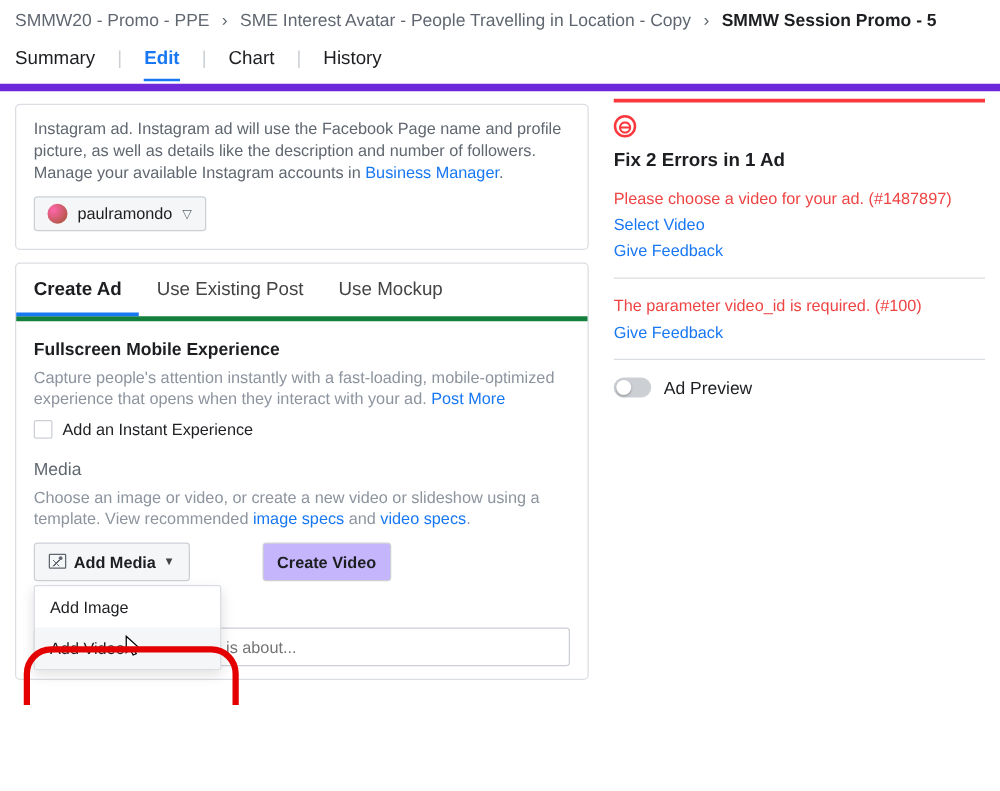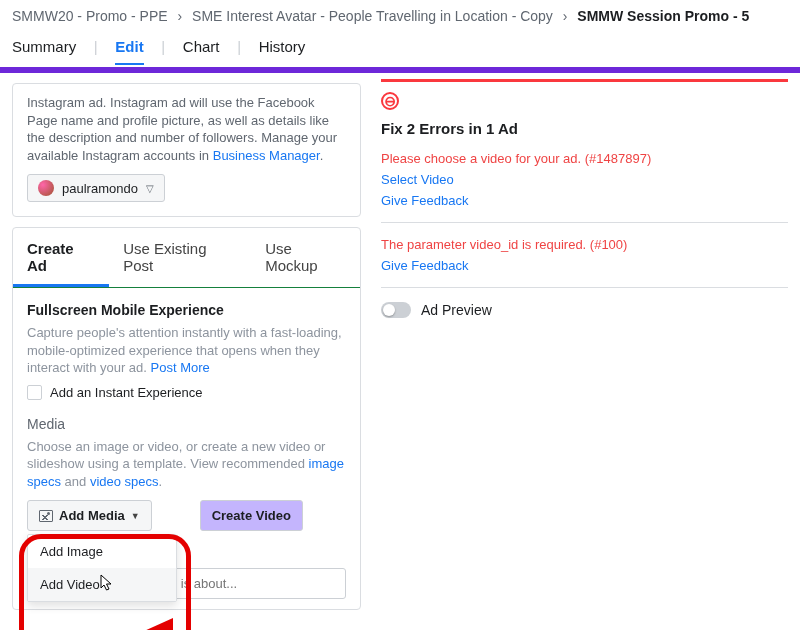--- a/index.html
+++ b/index.html
@@ -6,41 +6,41 @@
   body { font-family: Helvetica, Arial, sans-serif; font-size: 13px; color: #1c1e21; background: #fff; width: 800px; }
   a { color: #1877f2; text-decoration: none; }
   .breadcrumb { padding: 8px 12px 4px; font-size: 14px; color: #606770; }
   .breadcrumb .sep { margin: 0 6px; color: #606770; font-size: 14px; }
   .breadcrumb .current { color: #1c1e21; font-weight: 700; }
   .subtabs { padding: 10px 12px 12px; border-bottom: 6px solid #6d28d9; }
   .subtabs span { margin-right: 14px; color: #1c1e21; font-size: 15px; }
   .subtabs .divider { color: #ccd0d5; margin-right: 14px; }
   .subtabs .active { color: #1877f2; font-weight: 600; border-bottom: 2px solid #1877f2; padding-bottom: 8px; }
   .cols { display: flex; gap: 20px; padding: 0 12px 20px; }
-  .left { width: 349px; flex-shrink: 0; }
+  .left { width: 459px; flex-shrink: 0; }
   .right { flex: 1; padding-top: 6px; }
   .card { border: 1px solid #dadde1; border-radius: 4px; background: #fff; margin-top: 10px; }
   .card-inner { padding: 10px 14px 14px; }
   .snippet { color: #606770; font-size: 13px; line-height: 1.35; }
   .snippet a { color: #1877f2; }
   .account-chip { display: inline-flex; align-items: center; gap: 8px; background: #f5f6f7; border: 1px solid #ccd0d5; border-radius: 3px; padding: 5px 10px; margin-top: 10px; font-size: 13px; color: #1c1e21; }
   .avatar { width: 16px; height: 16px; border-radius: 50%; background: radial-gradient(circle at 30% 30%, #f6a, #a0522d); display: inline-block; }
   .chev { font-size: 10px; color: #606770; }
-  .tabrow { display: flex; border-bottom: 1px solid #15803d; }
+  .tabrow { display: flex; border-bottom: 4px solid #15803d; }
   .tabrow .tab { padding: 12px 14px 10px; font-size: 15px; font-weight: 700; color: #1c1e21; cursor: pointer; }
   .tabrow .tab.inactive { font-weight: 400; color: #444; }
   .tabrow .tab.active { border-bottom: 3px solid #1877f2; color: #1c1e21; }
   .sect-title { font-weight: 700; font-size: 14px; margin: 14px 14px 6px; }
   .sect-desc { color: #8d949e; font-size: 13px; line-height: 1.35; margin: 0 14px 8px; }
   .checkbox-row { display: flex; align-items: center; gap: 8px; margin: 6px 14px 16px; color: #1c1e21; font-size: 13px; }
   .checkbox-row .box { width: 15px; height: 15px; border: 1px solid #ccd0d5; border-radius: 2px; background: #fff; }
   .btn { display: inline-flex; align-items: center; gap: 6px; background: #f5f6f7; border: 1px solid #ccd0d5; border-radius: 3px; padding: 7px 11px; font-size: 13px; font-weight: 600; color: #1c1e21; cursor: pointer; }
   .btn .tri { font-size: 9px; color: #444; }
   .btn-plain { background: #c4b5fd; }
-  .media-row { display: flex; margin: 10px 14px 6px; align-items: flex-start; position: relative; }
+  .media-row { display: flex; gap: 10px; margin: 10px 14px 6px; align-items: flex-start; position: relative; }
   .dropdown { position: absolute; top: 34px; left: 0; width: 150px; background: #fff; border: 1px solid #dadde1; border-radius: 2px; box-shadow: 0 4px 10px rgba(0,0,0,.12); z-index: 5; }
   .dropdown .opt { padding: 9px 12px; font-size: 13px; color: #1c1e21; cursor: pointer; }
   .dropdown .opt.hover { background: #f5f6f7; }
   .highlight-box { position: absolute; border: 5px solid #e40000; border-radius: 22px; pointer-events: none; z-index: 8; }
   .arrow-wrap { position: absolute; z-index: 9; }
   .red-bar { height: 3px; background: #fa383e; margin-bottom: 10px; }
   .err-icon { width: 18px; height: 18px; border: 2px solid #fa383e; border-radius: 50%; display: inline-flex; align-items: center; justify-content: center; color: #fa383e; font-weight: 700; font-size: 14px; line-height: 1; }
   .err-title { font-weight: 700; font-size: 15px; margin: 10px 0 14px; }
   .err-block { font-size: 13px; color: #ef4444; margin-bottom: 6px; }
   .err-link { color: #1877f2; font-size: 13px; display: block; margin: 6px 0; }

